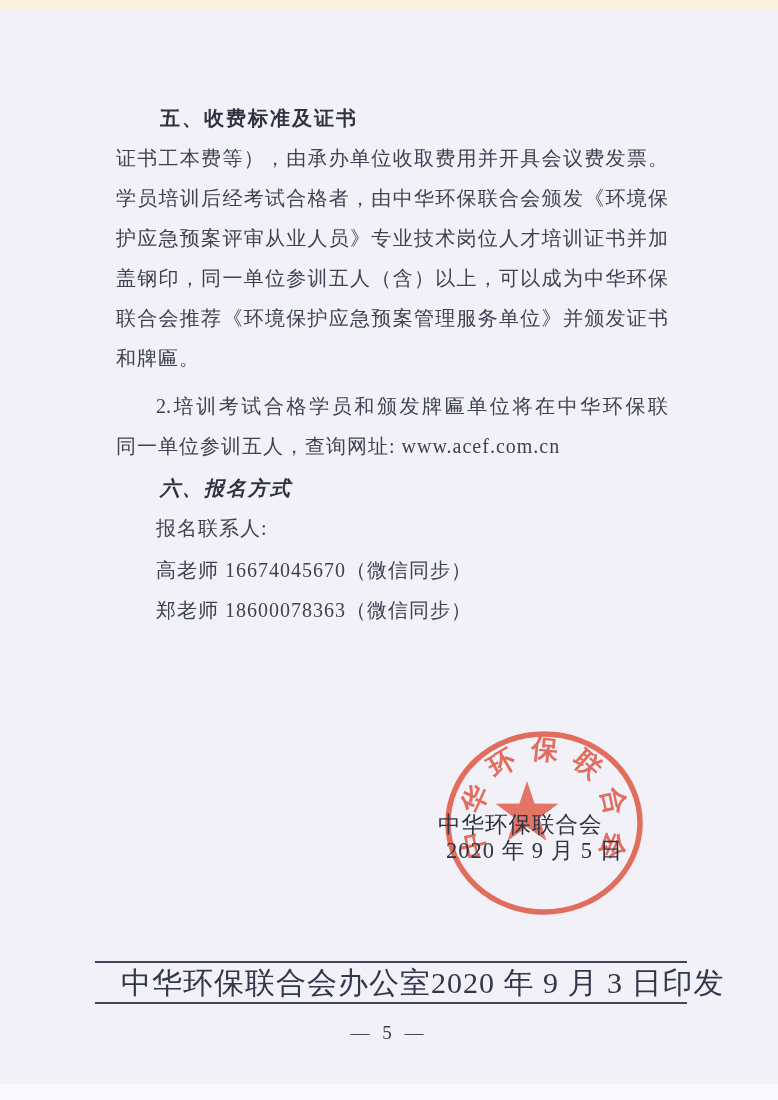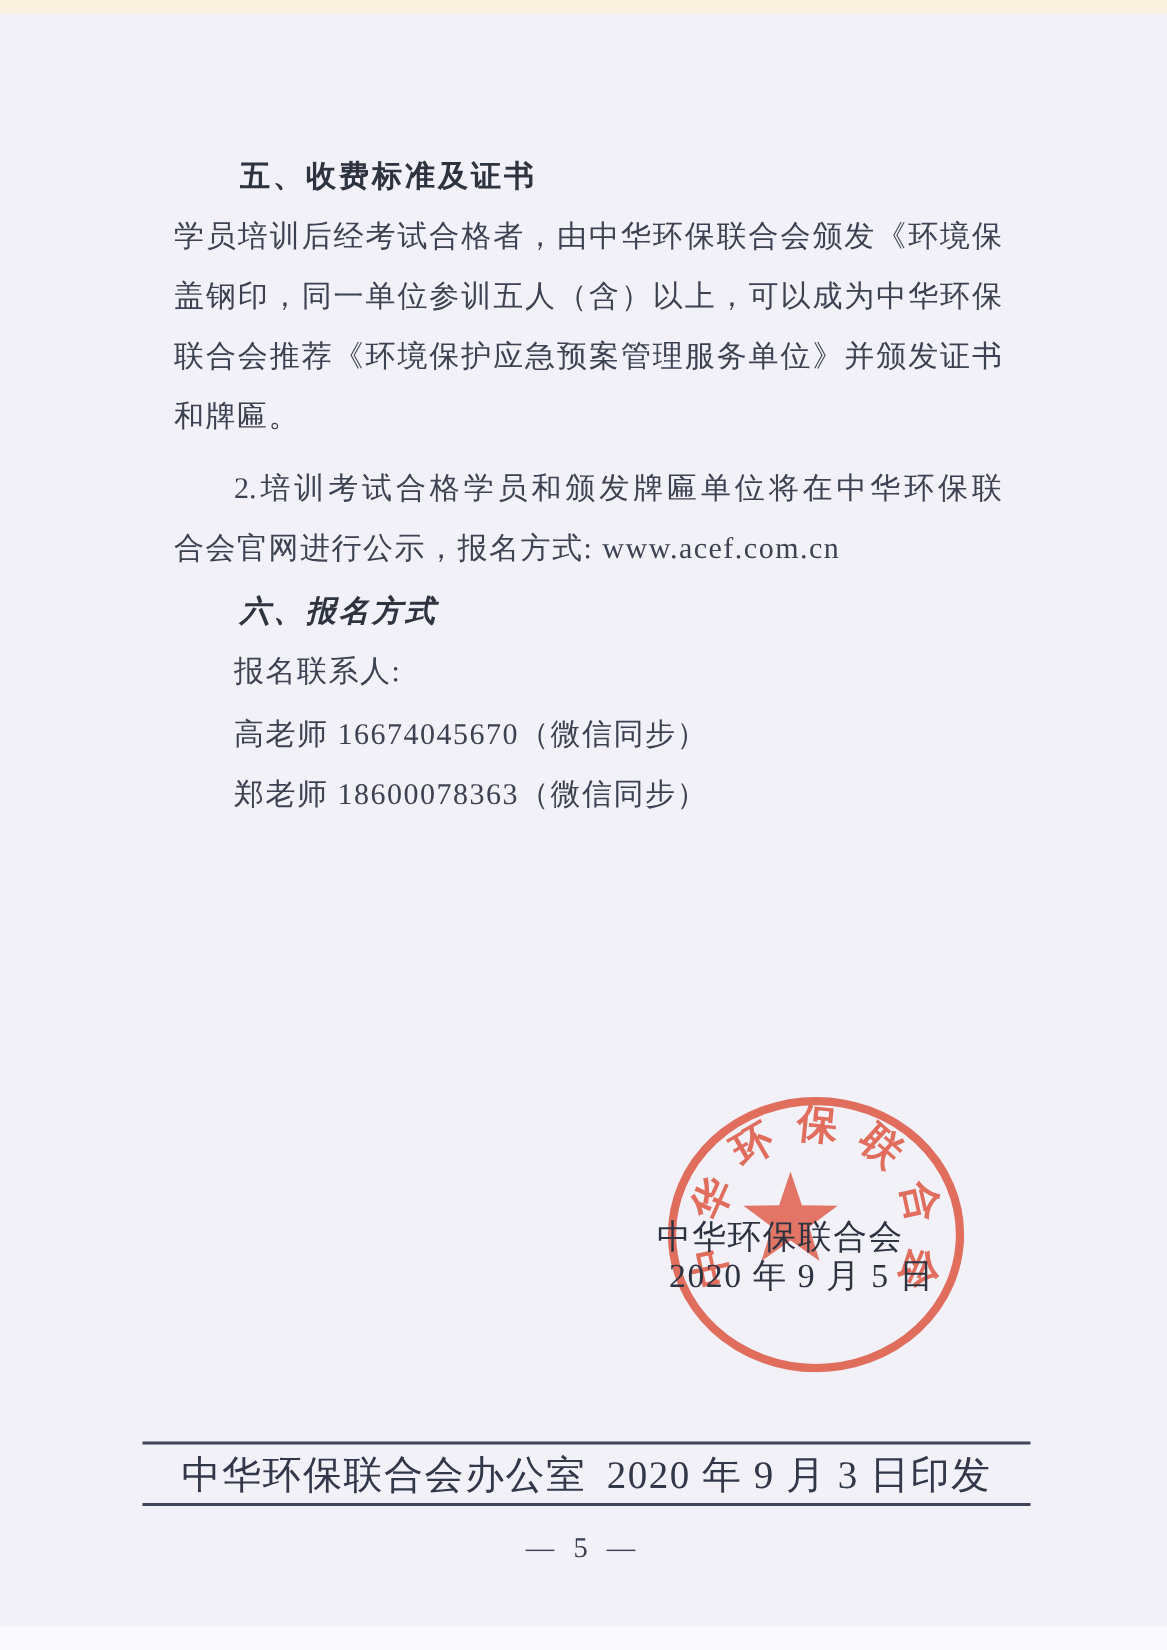--- a/index.html
+++ b/index.html
@@ -54,48 +54,50 @@
   .signature .sig-date{margin-left:8px;}
   .footer-rule{
     position:absolute;left:95px;width:592px;height:0;
     border-top:2px solid #40455a;
   }
   .rule-top{top:961px;}
   .rule-bottom{top:1002px;}
   .footer-row{
     position:absolute;left:95px;top:965px;width:592px;height:36px;
     display:flex;justify-content:space-between;align-items:center;
-    font-size:26px;color:#32374a;letter-spacing:1px;
+    font-size:30px;color:#32374a;letter-spacing:1px;
     box-sizing:border-box;padding-left:26px;padding-right:26px;
     white-space:nowrap;
   }
   .page-number{
     position:absolute;left:0;top:1022px;width:778px;
     text-align:center;font-size:19px;color:#3b4050;letter-spacing:4px;
   }
 </style>
 </head>
 <body>
 
 <div class="scan-strip-top"></div>
 <div class="scan-strip-bottom"></div>
 
 <div class="content">
   <div class="sec-heading">五、收费标准及证书</div>
 
   <div>
+    <div class="line justify">证书工本费等），由承办单位收取费用并开具会议费发票。</div>
     <div class="line justify">学员培训后经考试合格者，由中华环保联合会颁发《环境保</div>
+    <div class="line justify">护应急预案评审从业人员》专业技术岗位人才培训证书并加</div>
     <div class="line justify">盖钢印，同一单位参训五人（含）以上，可以成为中华环保</div>
     <div class="line justify">联合会推荐《环境保护应急预案管理服务单位》并颁发证书</div>
     <div class="line">和牌匾。</div>
   </div>
 
   <div class="p2">
     <div class="line justify indent">2.培训考试合格学员和颁发牌匾单位将在中华环保联</div>
-    <div class="line"><span>合会官网进行公示，报名方式: </span><span class="url">www.acef.com.cn</span></div>
+    <div class="line"><span>同一单位参训五人，查询网址: </span><span class="url">www.acef.com.cn</span></div>
   </div>
 
   <div class="sec-heading h6">六、报名方式</div>
   <div class="line indent">报名联系人:</div>
   <div class="line indent contact-first">高老师 16674045670（微信同步）</div>
   <div class="line indent">郑老师 18600078363（微信同步）</div>
 
 </div>
 
 <svg class="seal" viewBox="0 0 202 186" xmlns="http://www.w3.org/2000/svg">

